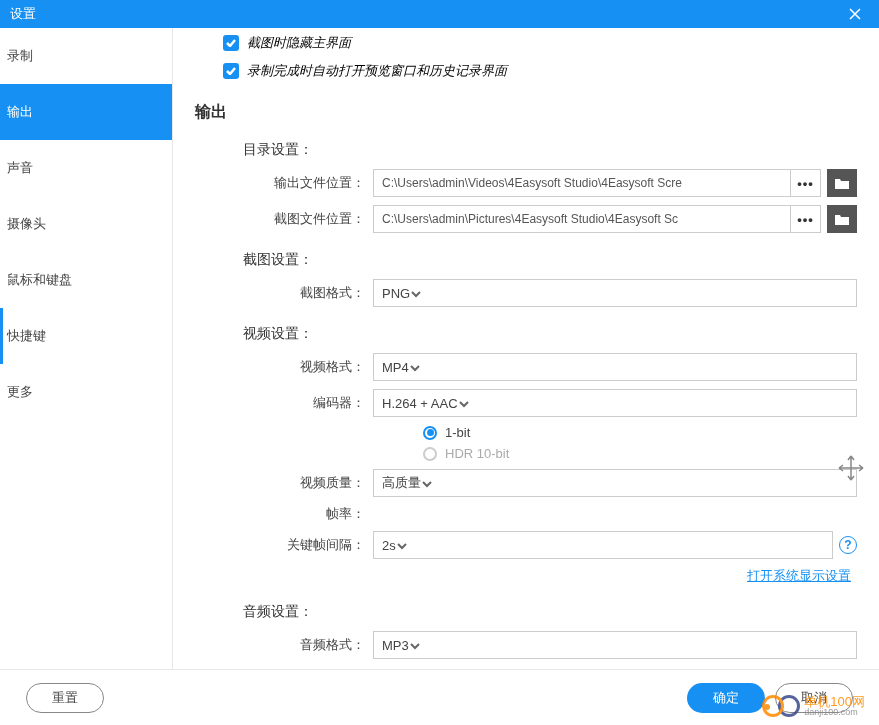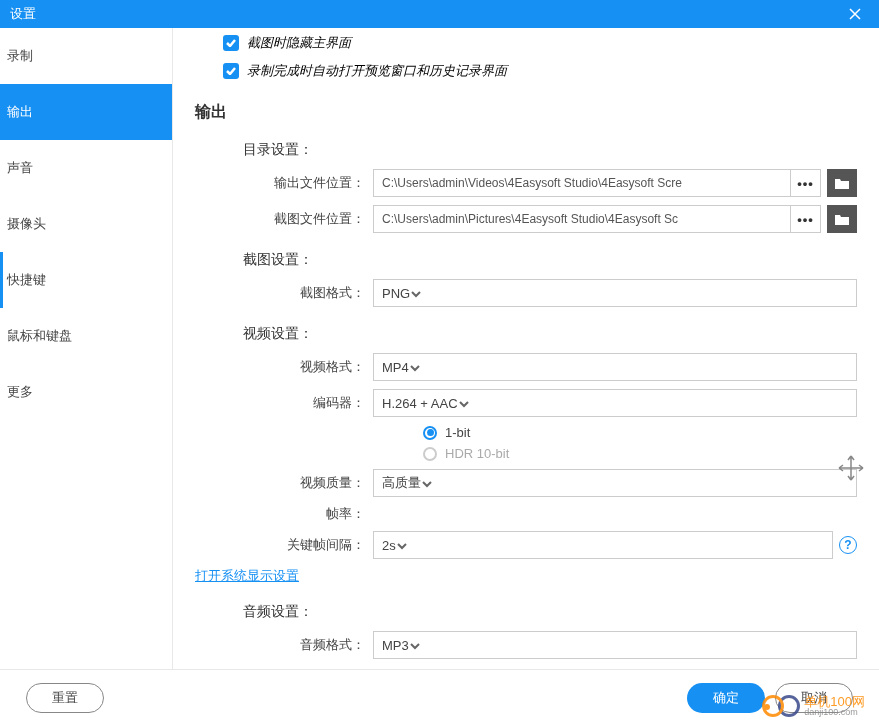--- a/index.html
+++ b/index.html
@@ -41,21 +41,21 @@
     
     .radio-row { display: flex; align-items: center; margin-left: 228px; margin-bottom: 6px; }
     .radio { width: 14px; height: 14px; border-radius: 50%; border: 2px solid #ccc; margin-right: 8px; display: inline-flex; align-items: center; justify-content: center; }
     .radio.checked { border-color: #1690f3; }
     .radio.checked::after { content: ""; width: 7px; height: 7px; border-radius: 50%; background: #1690f3; }
     .radio-label { color: #444; }
     .radio-label.disabled { color: #aaa; }
     
     .help-icon { width: 18px; height: 18px; border: 1.5px solid #1690f3; border-radius: 50%; color: #1690f3; display: inline-flex; align-items: center; justify-content: center; font-weight: bold; font-size: 12px; margin-left: 6px; }
     
-    .link-row { margin-right: 6px; margin-top: 6px; }
+    .link-row { text-align: right; margin-right: 6px; margin-top: 6px; }
     .link { color: #1690f3; text-decoration: underline; cursor: pointer; font-size: 13px; }
     
     .move-cursor { position: absolute; right: 14px; top: 426px; }
     .move-cursor svg { stroke: #888; stroke-width: 1.5; fill: none; }
     
     .footer { height: 56px; border-top: 1px solid #e8e8e8; display: flex; align-items: center; justify-content: space-between; padding: 0 26px; position: absolute; bottom: 0; left: 0; right: 0; background: #fff; }
     .btn { height: 30px; border-radius: 15px; padding: 0 24px; font-size: 13px; cursor: pointer; display: inline-flex; align-items: center; justify-content: center; }
     .btn-outline { border: 1px solid #888; color: #444; background: #fff; min-width: 78px; }
     .btn-primary { background: #1690f3; color: #fff; border: none; min-width: 78px; margin-right: 10px; }
     .footer-right { display: flex; align-items: center; }
@@ -88,25 +88,25 @@
       </div>
     <div class="sidebar-item active">
         <span>输出</span>
       </div>
     <div class="sidebar-item">
         <span>声音</span>
       </div>
     <div class="sidebar-item">
         <span>摄像头</span>
       </div>
+    <div class="sidebar-item">
+        <span>鼠标和键盘</span>
+      </div>
     <div class="sidebar-item indicator">
         <span>快捷键</span>
-      </div>
-    <div class="sidebar-item">
-        <span>鼠标和键盘</span>
       </div>
     <div class="sidebar-item">
         <span>更多</span>
       </div>
   </div>
 
   <div class="content">
     <div class="check-row">
       <span class="checkbox">
           <svg width="10" height="8" viewBox="0 0 10 8">

